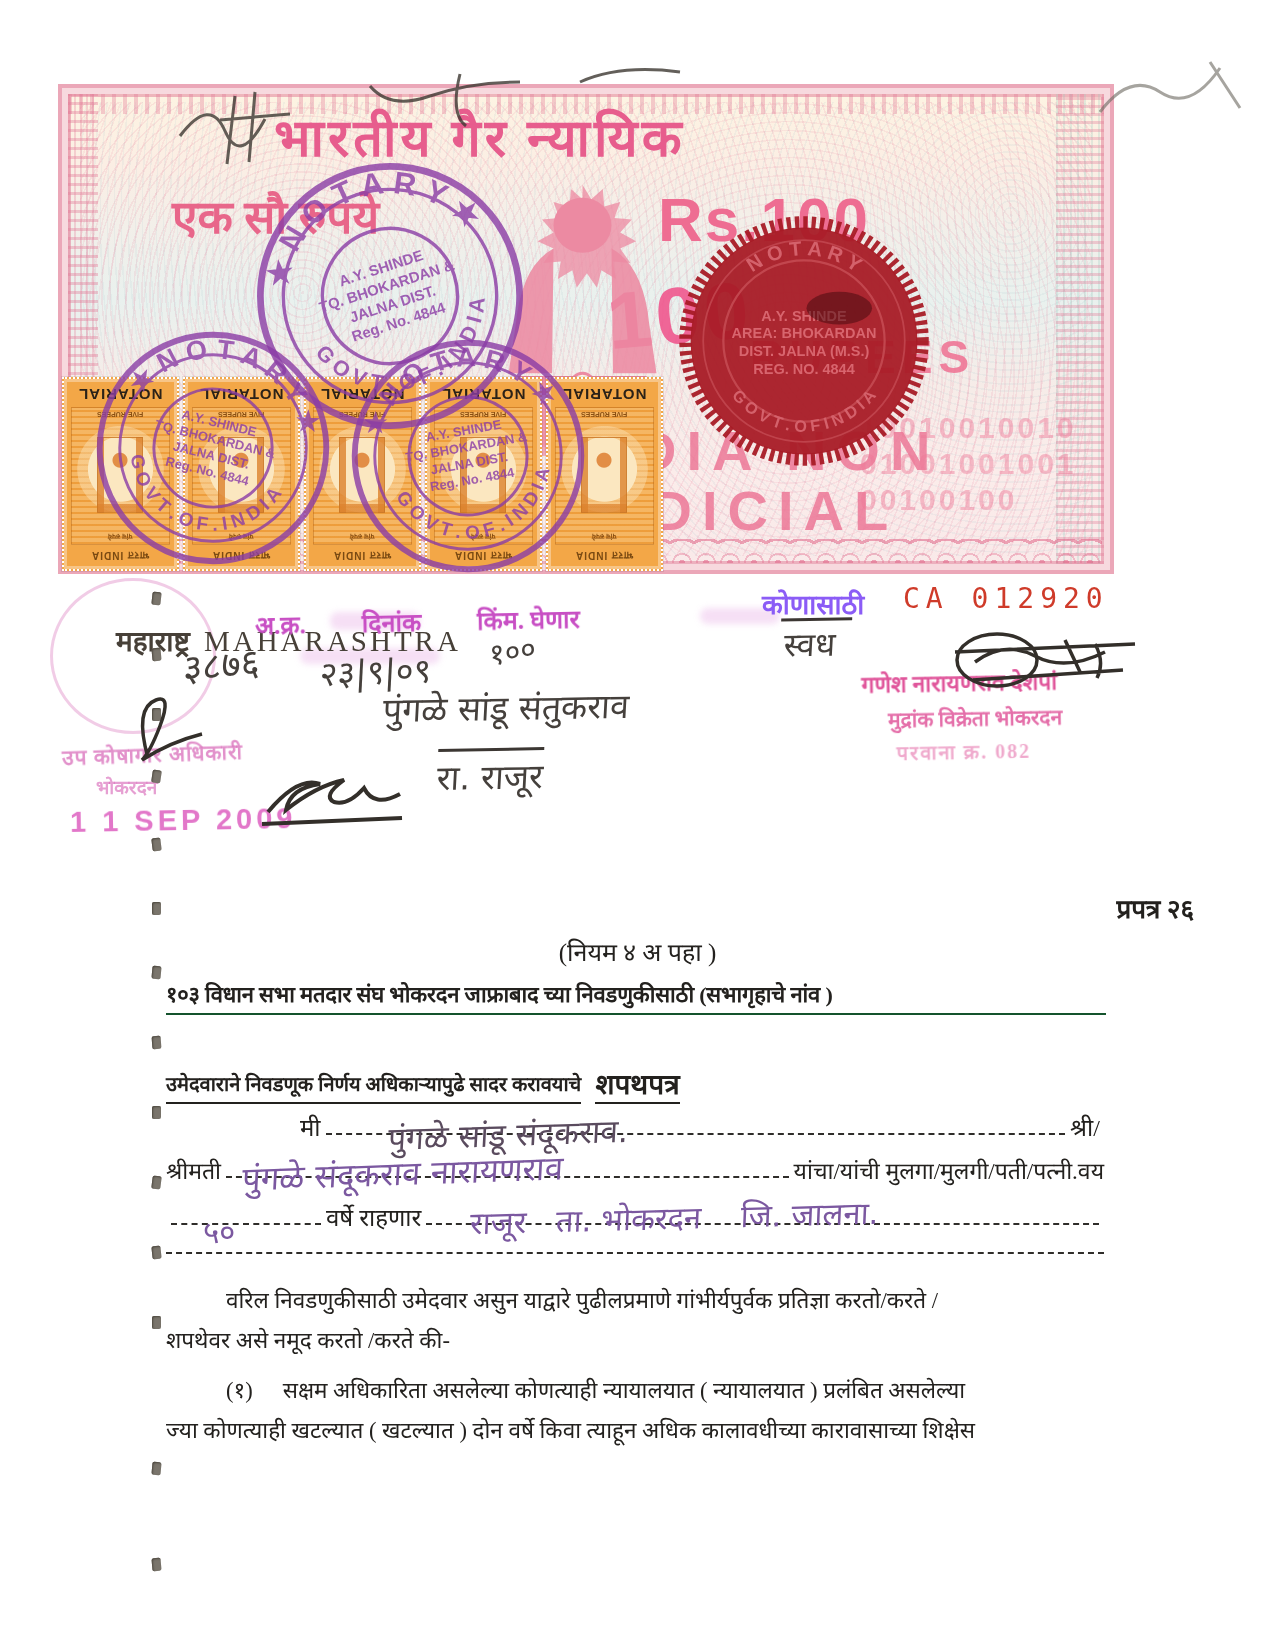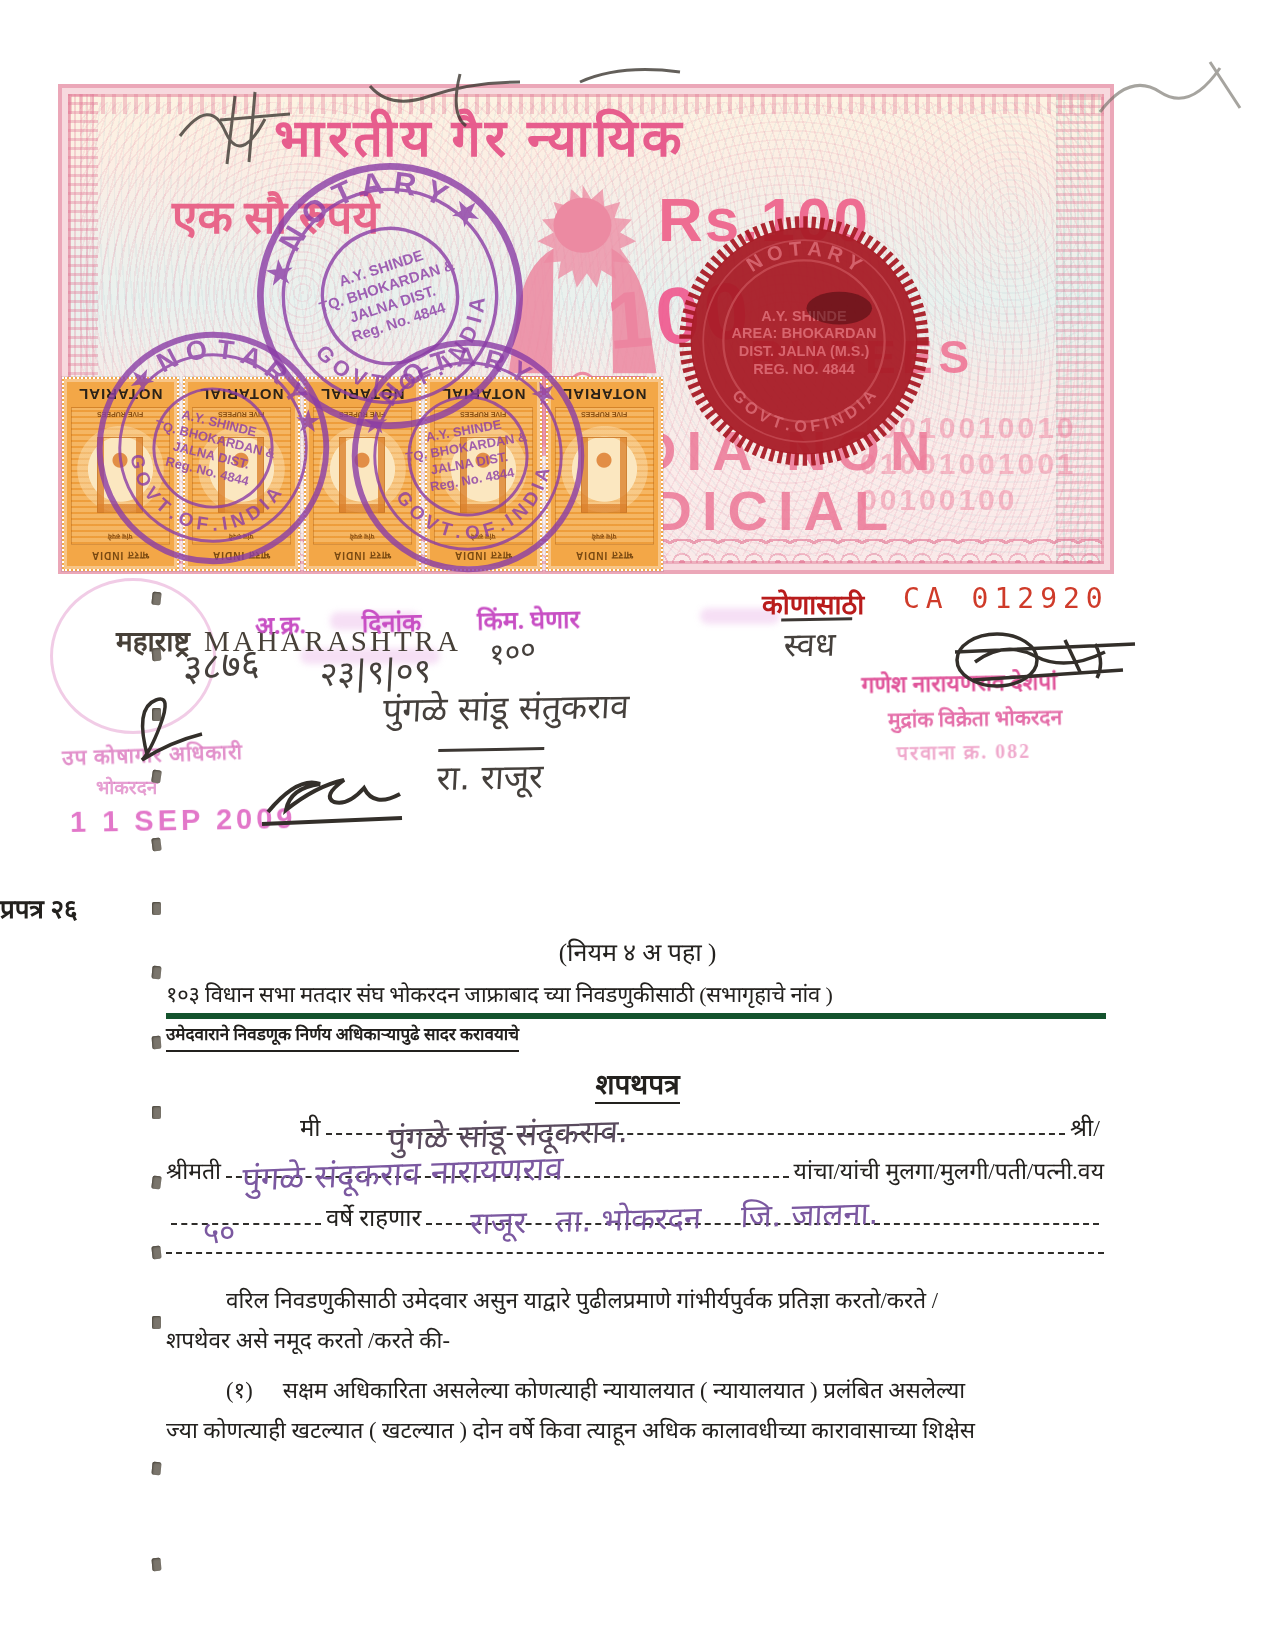--- a/index.html
+++ b/index.html
@@ -76,38 +76,38 @@
   .ca{position:absolute;left:903px;top:582px;font-family:"DejaVu Sans Mono",monospace;font-size:28px;color:#cf3b2a;letter-spacing:6px;}
   .regstamp{position:absolute;left:255px;top:604px;display:flex;gap:56px;color:#c84fc4;font-weight:bold;font-size:25px;
     transform:rotate(-1.2deg);filter:blur(.3px);z-index:2;}
   .smudge{position:absolute;background:rgba(216,108,210,.22);filter:blur(3px);border-radius:8px;z-index:1;}
   .hand{font-family:"DejaVu Sans",sans-serif;color:#45403c;z-index:3;}
   .hw-serial{position:absolute;left:183px;top:638px;font-size:37px;transform:rotate(-5deg) skewX(-6deg);}
   .hw-date{position:absolute;left:320px;top:648px;font-size:34px;transform:rotate(-2deg) skewX(-5deg);}
   .hw-amt{position:absolute;left:489px;top:630px;font-size:30px;transform:rotate(-9deg) skewX(-5deg);}
   .hw-name{position:absolute;left:383px;top:684px;font-size:34px;transform:rotate(-1deg) skewX(-4deg);}
   .hw-place{position:absolute;left:437px;top:748px;font-size:34px;transform:rotate(-1deg) skewX(-4deg);border-top:3px solid #3c3733;padding-top:2px;}
-  .konasathi{position:absolute;left:762px;top:585px;font-weight:bold;font-size:27px;color:#b91c1c;filter:blur(.3px);z-index:2;}
+  .konasathi{position:absolute;left:762px;top:585px;font-weight:bold;font-size:27px;color:#8b5cf6;filter:blur(.3px);z-index:2;}
   .hw-swadha{position:absolute;left:780px;top:618px;font-size:33px;transform:rotate(-1deg) skewX(-4deg);border-top:3px solid #3c3733;padding:0 16px 0 4px;}
   .vstamp{position:absolute;left:862px;top:666px;color:#e0569b;z-index:2;transform:rotate(-1deg);}
   .vs1{font-weight:bold;font-size:23px;filter:blur(.3px);}
   .vs2{font-weight:bold;font-size:21px;margin:6px 0 0 26px;filter:blur(.4px);opacity:.85;}
   .vs3{font-weight:bold;font-size:20px;margin:6px 0 0 34px;filter:blur(.6px);opacity:.5;letter-spacing:2px;}
   .treas1{position:absolute;left:62px;top:740px;font-weight:bold;font-size:21px;color:rgba(216,108,186,.75);letter-spacing:1px;filter:blur(.5px);transform:rotate(-2deg);z-index:2;}
   .treas2{position:absolute;left:96px;top:774px;font-weight:bold;font-size:19px;color:rgba(216,108,186,.65);filter:blur(.6px);z-index:2;}
   .dstamp{position:absolute;left:70px;top:804px;font-family:"Liberation Sans",sans-serif;font-weight:bold;font-size:29px;
     color:#d94ab8;letter-spacing:4px;opacity:.75;transform:rotate(-1deg);filter:blur(.4px);z-index:2;}
   .scrib{position:absolute;z-index:6;}
 
   
-  .f-title{position:absolute;left:0;top:890px;width:1194px;text-align:left;font-weight:bold;font-size:26px;}
+  .f-title{position:absolute;left:0;top:890px;width:1194px;text-align:right;font-weight:bold;font-size:26px;}
   .f-sub{position:absolute;left:0;top:934px;width:1275px;text-align:center;font-size:25px;}
-  .f-h1{position:absolute;left:166px;top:978px;width:940px;font-weight:normal;font-size:22px;letter-spacing:-.2px;
-    border-bottom:6px solid #14532d;padding-bottom:5px;white-space:nowrap;}
-  .f-h2{position:absolute;left:166px;top:1022px;font-weight:bold;font-size:17px;border-bottom:2px solid #23211e;padding-bottom:5px;text-align:right;}
+  .f-h1{position:absolute;left:166px;top:978px;width:940px;font-weight:bold;font-size:22px;letter-spacing:-.2px;
+    border-bottom:2px solid #14532d;padding-bottom:5px;white-space:nowrap;}
+  .f-h2{position:absolute;left:166px;top:1070px;font-weight:bold;font-size:20px;border-bottom:2px solid #23211e;padding-bottom:5px;text-align:right;}
   .f-aff{position:absolute;left:0;top:1064px;width:1275px;text-align:center;}
   .f-aff span{font-weight:bold;font-size:28px;border-bottom:2.5px solid #23211e;padding-bottom:2px;margin-top:27px;}
   .frow{position:absolute;display:flex;align-items:flex-end;font-size:24px;}
   .dashes{flex:1;border-bottom:2.5px dashed #2f2d2a;height:0;margin:0 5px 8px 5px;}
   .dash-fix{flex:0 0 150px;border-bottom:2.5px dashed #2f2d2a;height:0;margin:0 5px 8px 5px;}
   .hw-fill{position:absolute;font-family:"DejaVu Sans",sans-serif;z-index:3;}
   .sep{position:absolute;left:166px;top:1252px;width:938px;border-top:2.5px dashed #2f2d2a;}
   .f-par{position:absolute;font-size:22.5px;white-space:nowrap;}
   .bmark{position:absolute;left:152px;width:9px;height:13px;background:#7a756c;border-radius:2px;
     box-shadow:inset 1px 1px 2px #4d483f;z-index:2;}

